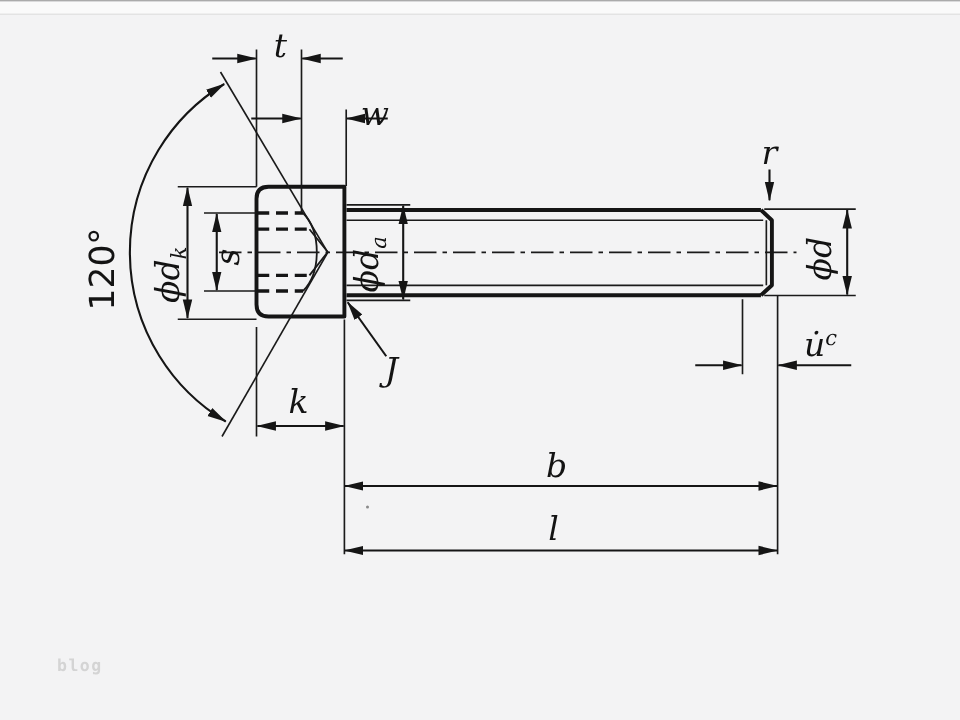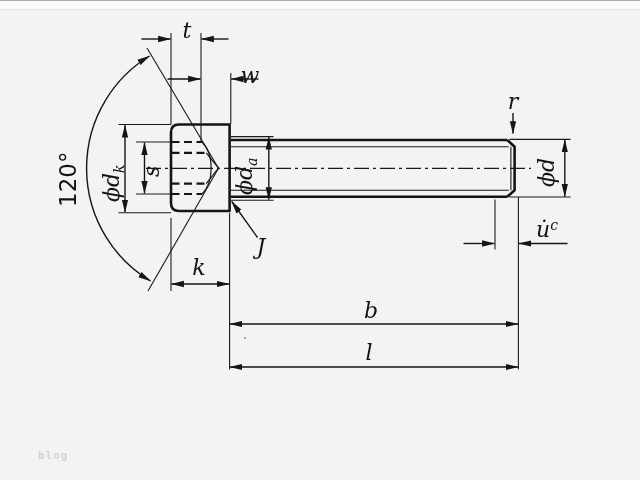--- a/index.html
+++ b/index.html
@@ -14,21 +14,21 @@
   svg{position:absolute;top:0;left:0;}
   .outline{stroke:#151515;stroke-width:2.6;fill:none;stroke-linejoin:round;}
   .thin{stroke:#1a1a1a;stroke-width:1.1;fill:none;}
   .dim{stroke:#151515;stroke-width:1.4;fill:none;}
   .hidden-line{stroke:#151515;stroke-width:2.2;fill:none;stroke-dasharray:8 4.5;}
   .socket-detail{stroke:#1a1a1a;stroke-width:1.2;fill:none;}
   .center{stroke:#1a1a1a;stroke-width:1.15;fill:none;stroke-dasharray:15 4 3 4;}
   .lbl{font:italic 22px "DejaVu Serif", serif;fill:#131313;}
   .lbl-angle{font:23px "DejaVu Sans", sans-serif;fill:#131313;}
   .sub,.sup{font-size:14px;}
-  #watermark{position:absolute;left:38px;top:448px;
+  #watermark{position:absolute;left:38px;top:436px;
     font:bold 11px "DejaVu Sans Mono", monospace;color:#d4d4d4;
     letter-spacing:1px;}
 </style>
 </head>
 <body>
 
 <div id="stage">
   <div id="topstrip"></div>
 
   <svg width="640" height="480" viewBox="0 0 640 480">

